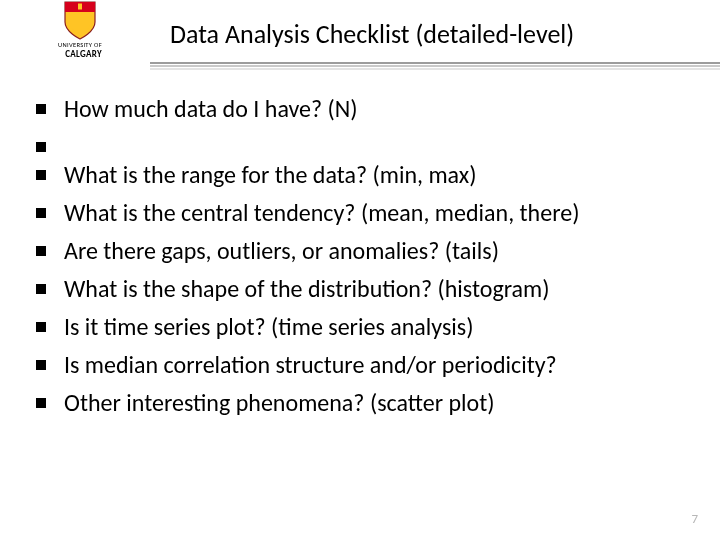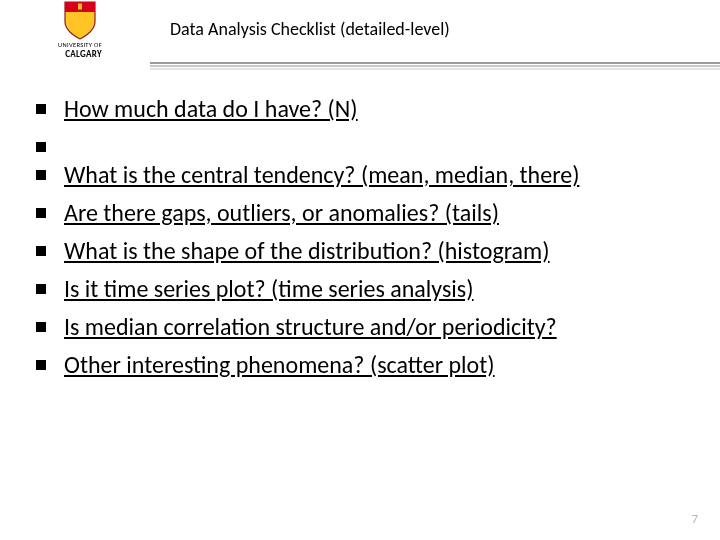--- a/index.html
+++ b/index.html
@@ -41,21 +41,21 @@
     text-align: center;
     font-weight: 500;
   }
   .wordmark .uni { font-size: 6.5px; }
   .wordmark .cal { font-size: 9px; font-weight: 700; text-align: right; }
   .title {
     position: absolute;
     left: 170px;
     right: 20px;
     top: 18px;
-    font-size: 18px;
+    font-size: 26px;
     color: #000;
     font-weight: 400;
   }
   .rule-stack {
     position: absolute;
     left: 150px;
     right: 0;
     top: 62px;
   }
   .rule1 { height: 2px; background: #9c9c9c; }
@@ -64,21 +64,20 @@
   .body {
     position: absolute;
     left: 36px;
     top: 94px;
     right: 24px;
   }
   .item {
     display: flex;
     align-items: flex-start;
     margin-bottom: 8px;
-    text-decoration: underline;
   }
   .bullet {
     width: 10px;
     height: 10px;
     background: #000;
     margin-top: 10px;
     margin-right: 18px;
     flex: 0 0 10px;
   }
   .text {
@@ -121,20 +120,24 @@
 <div class="body">
   <div class="item">
     <div class="bullet"></div>
     <div class="text">How much data do I have? (N)</div>
   </div>
   <div class="item">
     <div class="bullet"></div>
   </div>
   <div class="item">
     <div class="bullet"></div>
+    <div class="text">What is the range for the data? (min, max)</div>
+  </div>
+  <div class="item">
+    <div class="bullet"></div>
     <div class="text">What is the central tendency? (mean, median, there)</div>
   </div>
   <div class="item">
     <div class="bullet"></div>
     <div class="text">Are there gaps, outliers, or anomalies? (tails)</div>
   </div>
   <div class="item">
     <div class="bullet"></div>
     <div class="text">What is the shape of the distribution? (histogram)</div>
   </div>

